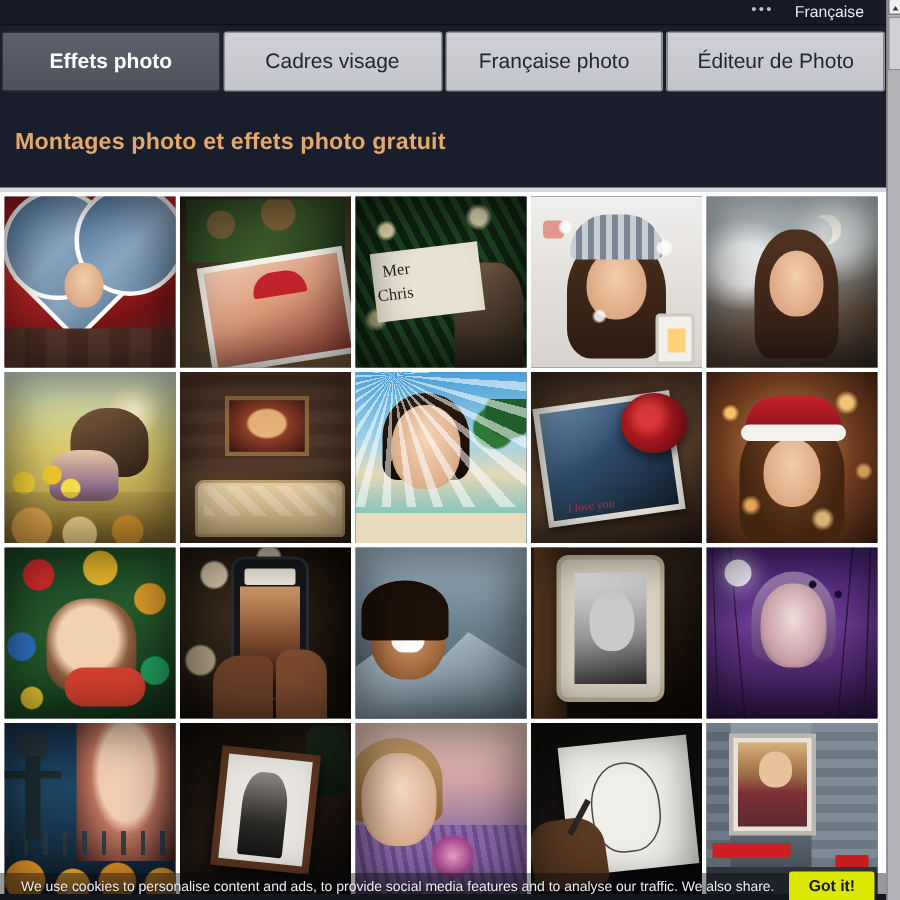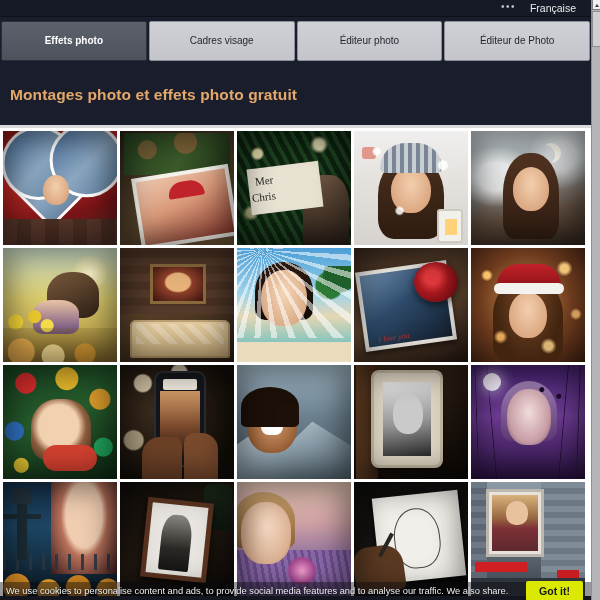--- a/index.html
+++ b/index.html
@@ -60,21 +60,21 @@
   }
   .tab {
     flex: 1 1 0;
     height: 40px;
     background: linear-gradient(180deg,#cfd1d6 0%, #c3c5ca 100%);
     border: 1px solid #8e9097;
     border-radius: 2px;
     display: flex; align-items: center; justify-content: center;
     text-align: center;
     color: #23272f;
-    font-size: 10px;
+    font-size: 14px;
     line-height: 1.12;
     padding: 0 3px;
     cursor: pointer;
     user-select: none;
   }
   .tab.active {
     background: linear-gradient(180deg,#5d616b 0%, #4e525c 100%);
     border: 1px solid #2c2f38;
     color: #ffffff;
     font-weight: bold;
@@ -113,21 +113,21 @@
     cursor: pointer;
   }
   .cell .art { position: absolute; inset: 0; }
 
   
   .cookie {
     position: absolute; left: 0; bottom: 0;
     width: 591px; height: 18px;
     background: rgba(10,10,14,.42);
     display: flex; align-items: center;
-    padding-left: 6px;
+    padding-left: 14px;
   }
   .cookie-text {
     color: #eceef1; font-size: 9.3px; white-space: nowrap;
     text-shadow: 0 1px 2px rgba(0,0,0,.9);
     overflow: hidden;
   }
   .cookie-btn {
     position: absolute; right: 8px; top: 50%; transform: translateY(-50%);
     background: #dbe802; color: #16181d;
     font-size: 10.5px; font-weight: bold;
@@ -451,21 +451,21 @@
   </div>
 
   <div class="navbar">
     <div class="tab active">
       <span>Effets photo</span>
     </div>
     <div class="tab">
       <span>Cadres visage</span>
     </div>
     <div class="tab">
-      <span>Éditeur photo</span>
+      <span>Française photo</span>
     </div>
     <div class="tab">
       <span>Éditeur de Photo</span>
     </div>
   </div>
 
   <div class="title-bar">
     <h1 class="page-title">Montages photo et effets photo gratuit</h1>
   </div>
   <div class="title-rule"></div>

